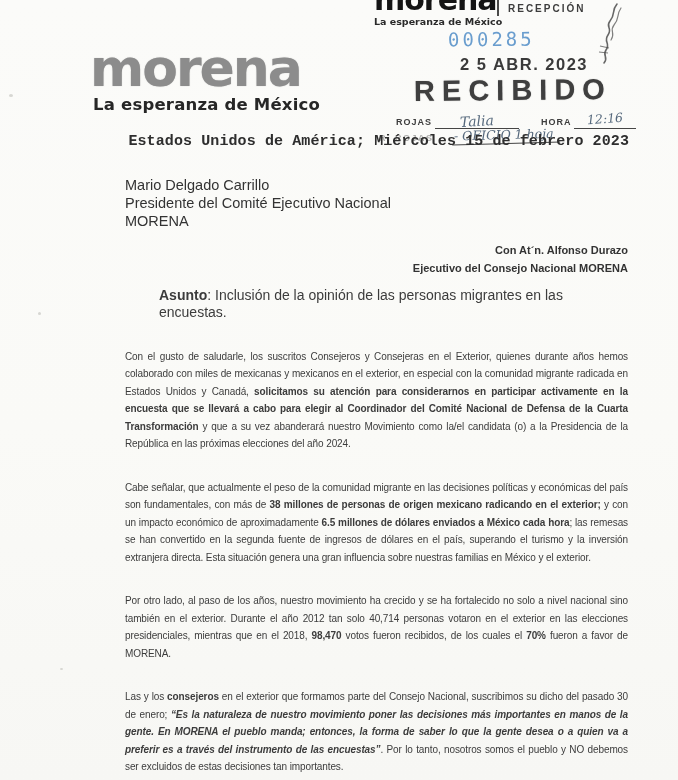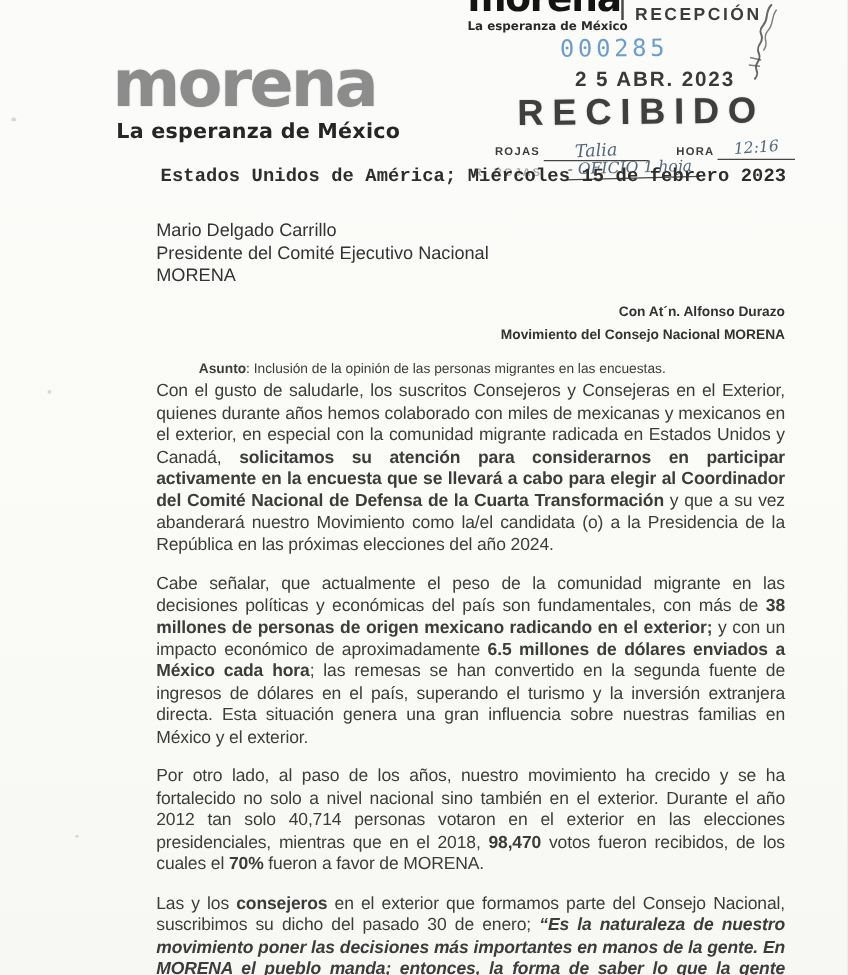--- a/index.html
+++ b/index.html
@@ -28,21 +28,21 @@
   .mini-logo{position:absolute;left:374px;top:-15px;}
   .mini-logo-word{
     font-family:"DejaVu Sans", sans-serif;font-weight:bold;font-size:30px;line-height:1;
     letter-spacing:-1px;color:#141414;
   }
   .mini-logo-tag{
     font-family:"DejaVu Sans", sans-serif;font-weight:bold;font-size:9.5px;color:#2a2a2a;margin-top:1px;
   }
   .mini-logo-bar{position:absolute;left:497px;top:0px;width:2px;height:16px;background:#2a2a2a;opacity:.85;}
   .recepcion{
-    position:absolute;left:508px;top:3px;font-size:14px;font-weight:bold;
+    position:absolute;left:508px;top:3px;font-size:10px;font-weight:bold;
     letter-spacing:2px;color:#3d3d3d;
   }
   .folio{
     position:absolute;left:448px;top:28px;
     font-family:"DejaVu Sans Mono", monospace;font-weight:normal;font-size:19px;
     letter-spacing:3px;color:#5e96cb;opacity:.92;transform:rotate(-.5deg);
   }
   .date-stamp{
     position:absolute;left:460px;top:55px;font-weight:bold;font-size:16.5px;
     letter-spacing:1.5px;color:#3a3a3a;font-family:"Liberation Sans", sans-serif;
@@ -75,24 +75,24 @@
     position:absolute;right:49px;top:133px;font-weight:bold;font-size:15px;color:#2e2e2e;
     letter-spacing:.1px;
     font-family:Liberation Mono, monospace;
   }
 
   
   .letter{position:absolute;left:125px;top:177px;width:503px;}
   .recipient div{font-weight:normal;font-size:14.5px;line-height:17.8px;color:#333;}
   .attention{margin-top:12px;text-align:right;}
   .attention div{font-weight:bold;font-size:11px;line-height:17.8px;color:#333;}
-  .subject{margin-top:9px;padding-left:34px;font-size:11px;line-height:17.5px;color:#3c3c3c;}
+  .subject{margin-top:9px;padding-left:34px;font-size:14px;line-height:17.5px;color:#3c3c3c;}
   .subject .b{font-weight:bold;}
   .para{
-    margin-top:0;font-size:14px;line-height:17.5px;text-align:justify;
+    margin-top:26px;font-size:10px;line-height:17.5px;text-align:justify;
     color:#3c3c3c;letter-spacing:-0.1px;
   }
   .b{font-weight:bold;}
   .i{font-style:italic;}
 </style>
 </head>
 <body>
 
 <div class="page">
 
@@ -140,21 +140,21 @@
 
   <div class="letter">
     <div class="recipient">
       <div>Mario Delgado Carrillo</div>
       <div>Presidente del Comité Ejecutivo Nacional</div>
       <div>MORENA</div>
     </div>
 
     <div class="attention">
       <div>Con At´n. Alfonso Durazo</div>
-      <div>Movimiento del Consejo Nacional MORENA</div>
+      <div>Ejecutivo del Consejo Nacional MORENA</div>
     </div>
 
     <div class="subject">
       <span class="b">Asunto</span><span>: Inclusión de la opinión de las personas migrantes en las encuestas.</span>
     </div>
 
     <p class="para"><span>Con el gusto de saludarle, los suscritos Consejeros y Consejeras en el Exterior, quienes durante años hemos colaborado con miles de mexicanas y mexicanos en el exterior, en especial con la comunidad migrante radicada en Estados Unidos y Canadá, </span><span class="b">solicitamos su atención para considerarnos en participar activamente en la encuesta que se llevará a cabo para elegir al Coordinador del Comité Nacional de Defensa de la Cuarta Transformación</span><span> y que a su vez abanderará nuestro Movimiento como la/el candidata (o) a la Presidencia de la República en las próximas elecciones del año 2024.</span></p>
     <p class="para"><span>Cabe señalar, que actualmente el peso de la comunidad migrante en las decisiones políticas y económicas del país son fundamentales, con más de </span><span class="b">38 millones de personas de origen mexicano radicando en el exterior;</span><span> y con un impacto económico de aproximadamente </span><span class="b">6.5 millones de dólares enviados a México cada hora</span><span>; las remesas se han convertido en la segunda fuente de ingresos de dólares en el país, superando el turismo y la inversión extranjera directa. Esta situación genera una gran influencia sobre nuestras familias en México y el exterior.</span></p>
     <p class="para"><span>Por otro lado, al paso de los años, nuestro movimiento ha crecido y se ha fortalecido no solo a nivel nacional sino también en el exterior. Durante el año 2012 tan solo 40,714 personas votaron en el exterior en las elecciones presidenciales, mientras que en el 2018, </span><span class="b">98,470</span><span> votos fueron recibidos, de los cuales el </span><span class="b">70%</span><span> fueron a favor de MORENA.</span></p>
     <p class="para"><span>Las y los </span><span class="b">consejeros</span><span> en el exterior que formamos parte del Consejo Nacional, suscribimos su dicho del pasado 30 de enero; </span><span class="b i">“Es la naturaleza de nuestro movimiento poner las decisiones más importantes en manos de la gente. En MORENA el pueblo manda; entonces, la forma de saber lo que la gente desea o a quien va a preferir es a través del instrumento de las encuestas”</span><span>. Por lo tanto, nosotros somos el pueblo y NO debemos ser excluidos de estas decisiones tan importantes.</span></p>

